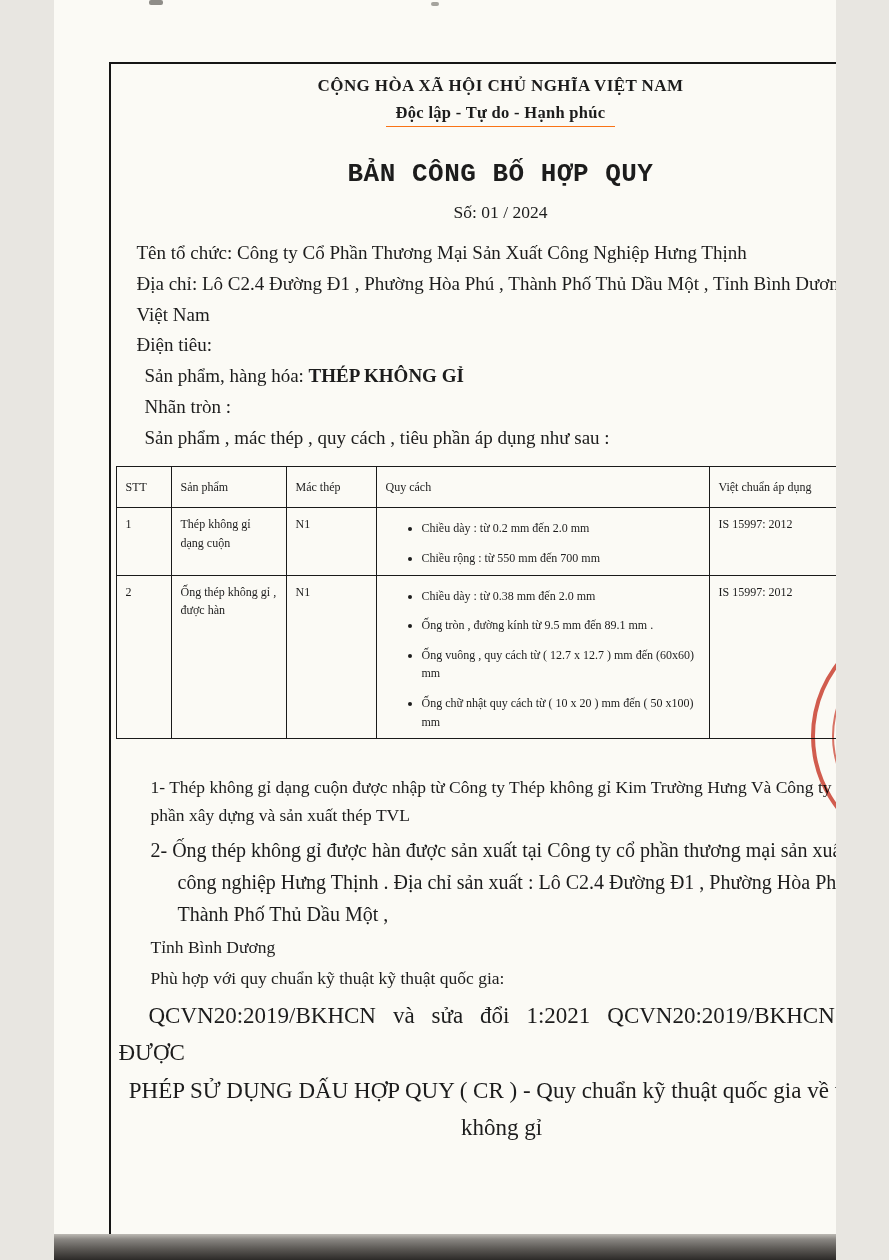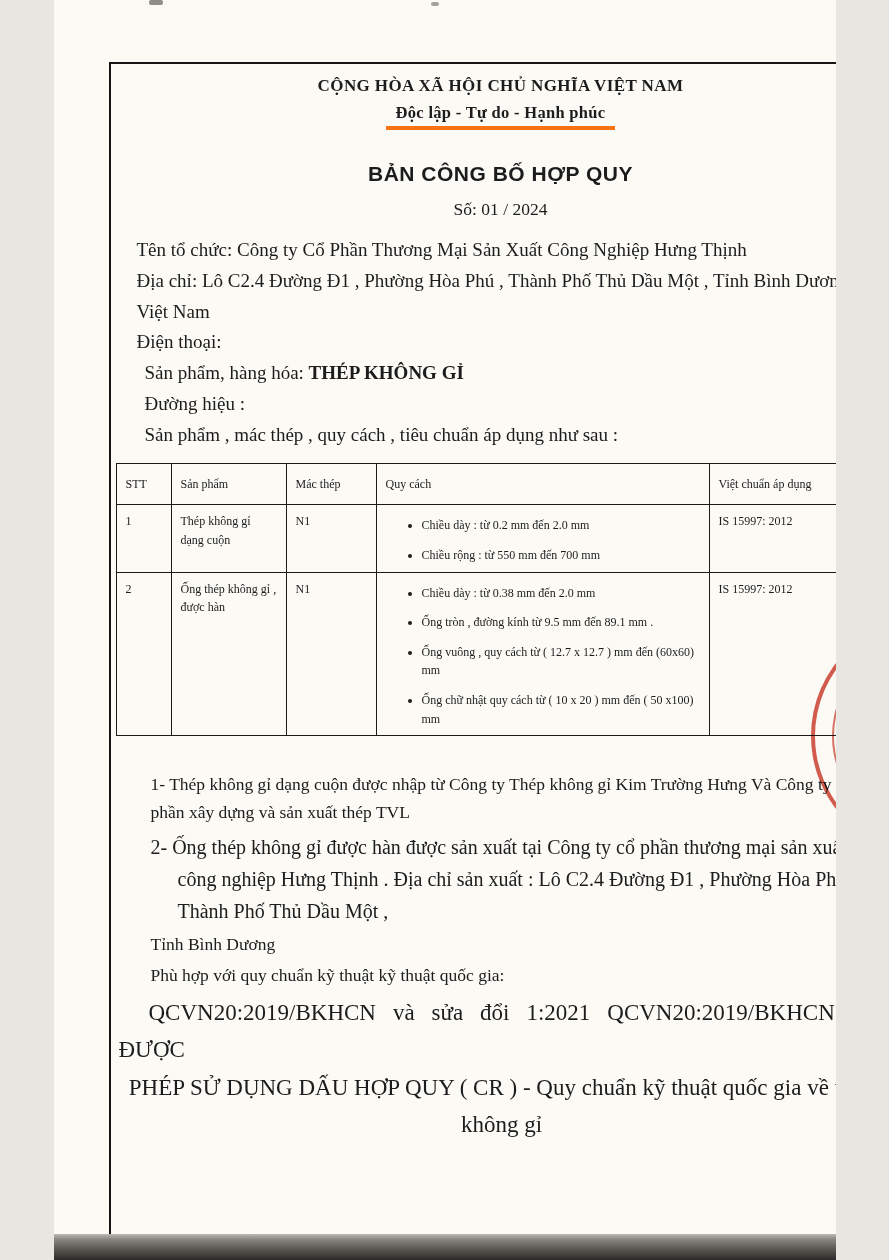--- a/index.html
+++ b/index.html
@@ -20,28 +20,28 @@
     padding-top:12px;
   }
   .gov-header {
     text-align:center; font-weight:bold;
     font-size:17px; letter-spacing:.4px;
   }
   .motto-wrap { text-align:center; margin-top:7px; }
   .motto {
     display:inline-block;
     font-weight:bold; font-size:16.5px;
-    border-bottom:4px solid #f97316;
+    border-bottom:1px solid #f97316;
     padding:0 10px 3px 10px;
     letter-spacing:.3px;
   }
   .doc-title {
     text-align:center; margin-top:32px;
-    font-family:Liberation Sans, sans-serif;
-    font-weight:bold; font-size:21px; letter-spacing:.5px;
+    font-family:Liberation Mono, monospace;
+    font-weight:bold; font-size:26px; letter-spacing:.5px;
   }
   .doc-number { text-align:center; margin-top:13px; font-size:17.5px; }
   .para {
     font-size:19px; line-height:1.62;
     margin:0 30px 0 26px;
   }
   .para.first { margin-top:15px; }
   .para.indent { margin-left:34px; }
   .spec-table {
     border-collapse:collapse; table-layout:fixed;
@@ -138,24 +138,24 @@
     <div class="gov-header">CỘNG HÒA XÃ HỘI CHỦ NGHĨA VIỆT NAM</div>
     <div class="motto-wrap">
       <span class="motto">Độc lập - Tự do - Hạnh phúc</span>
     </div>
 
     <div class="doc-title">BẢN CÔNG BỐ HỢP QUY</div>
     <div class="doc-number">Số: 01 / 2024</div>
 
     <p class="para first">Tên tổ chức: Công ty Cổ Phần Thương Mại Sản Xuất Công Nghiệp Hưng Thịnh</p>
     <p class="para">Địa chỉ: Lô C2.4 Đường Đ1 , Phường Hòa Phú , Thành Phố Thủ Dầu Một , Tỉnh Bình Dương, Việt Nam</p>
-    <p class="para">Điện thoại:</p>
+    <p class="para">Điện tiêu:</p>
     <p class="para indent"><span>Sản phẩm, hàng hóa: </span><strong>THÉP KHÔNG GỈ</strong></p>
-    <p class="para indent">Đường hiệu :</p>
-    <p class="para indent">Sản phẩm , mác thép , quy cách , tiêu chuẩn áp dụng như sau :</p>
+    <p class="para indent">Nhãn tròn :</p>
+    <p class="para indent">Sản phẩm , mác thép , quy cách , tiêu phần áp dụng như sau :</p>
 
     <table class="spec-table">
       <colgroup>
         <col class="col-stt">
           <col class="col-sp">
           <col class="col-mt">
           <col class="col-qc">
           <col class="col-tc">
       </colgroup>
       <thead>

